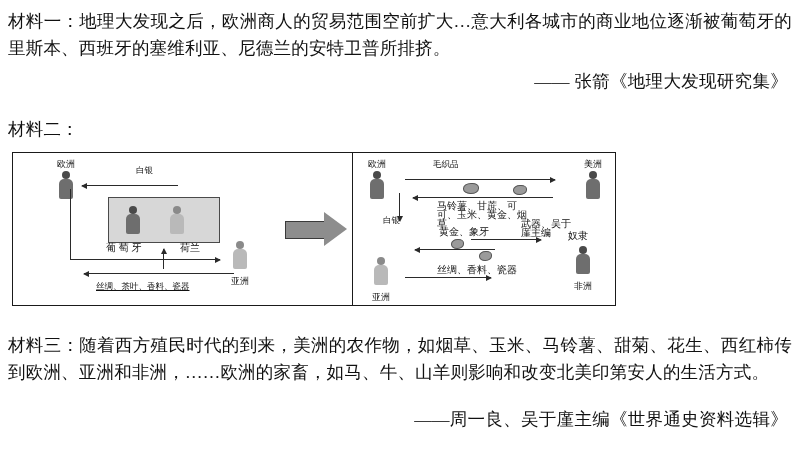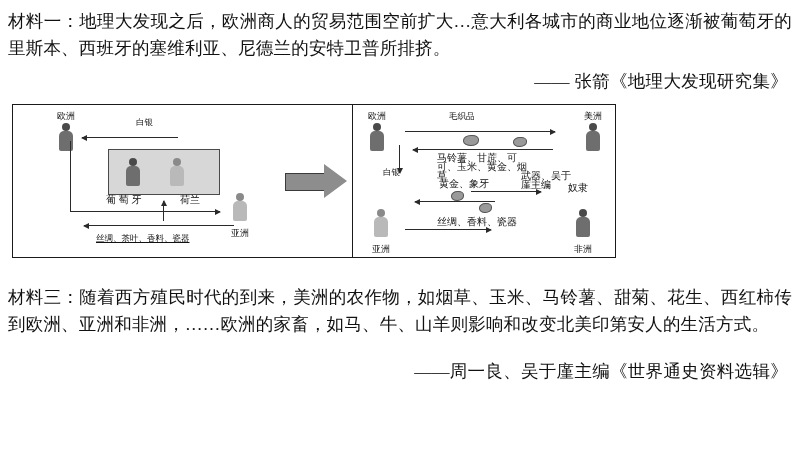--- a/index.html
+++ b/index.html
@@ -210,20 +210,21 @@
 </style>
 </head>
 <body>
 
 <div class="page">
 
   <p class="para para-1">材料一：地理大发现之后，欧洲商人的贸易范围空前扩大…意大利各城市的商业地位逐渐被葡萄牙的里斯本、西班牙的塞维利亚、尼德兰的安特卫普所排挤。</p>
 
   <p class="attrib">—— 张箭《地理大发现研究集》</p>
 
+  <p class="para label-2">材料二：</p>
 
   <div class="figure-wrap">
     <div class="figure">
 
       <div class="fig-left">
 
         <div class="node" style="left:8px; top:6px;">
           <span class="cap">欧洲</span>
           <span class="figure-person">
             <span class="head-c"></span><span class="body-c"></span>
@@ -284,28 +285,28 @@
           </span>
         </div>
 
         <div class="node" style="left:18px; top:104px;">
           <span class="figure-person light">
             <span class="head-c"></span><span class="body-c"></span>
           </span>
           <span class="cap" style="margin-top:2px;">亚洲</span>
         </div>
 
-        <div class="node" style="right:22px; top:104px;">
+        <div class="node" style="right:22px; top:93px;">
           <span class="figure-person">
             <span class="head-c"></span><span class="body-c"></span>
           </span>
           <span class="cap" style="margin-top:2px;">非洲</span>
         </div>
 
-        <span class="lbl" style="left:96px; top:6px;">毛织品</span>
+        <span class="lbl" style="left:80px; top:6px;">毛织品</span>
         <div class="hline ar-r" style="left:52px; top:26px; width:150px;"></div>
 
         <span class="goods-blob" style="left:110px; top:30px; width:14px; height:9px;"></span>
         <span class="goods-blob" style="left:160px; top:32px; width:12px; height:8px;"></span>
 
         <div class="hline ar-l" style="left:60px; top:44px; width:140px;"></div>
         <span class="lbl small" style="left:84px; top:48px; width:90px; white-space:normal;">马铃薯、甘蔗、可可、玉米、黄金、烟草</span>
 
         <span class="lbl" style="left:30px; top:62px;">白银</span>
         <div class="vline ar-d" style="left:46px; top:40px; height:28px;"></div>

